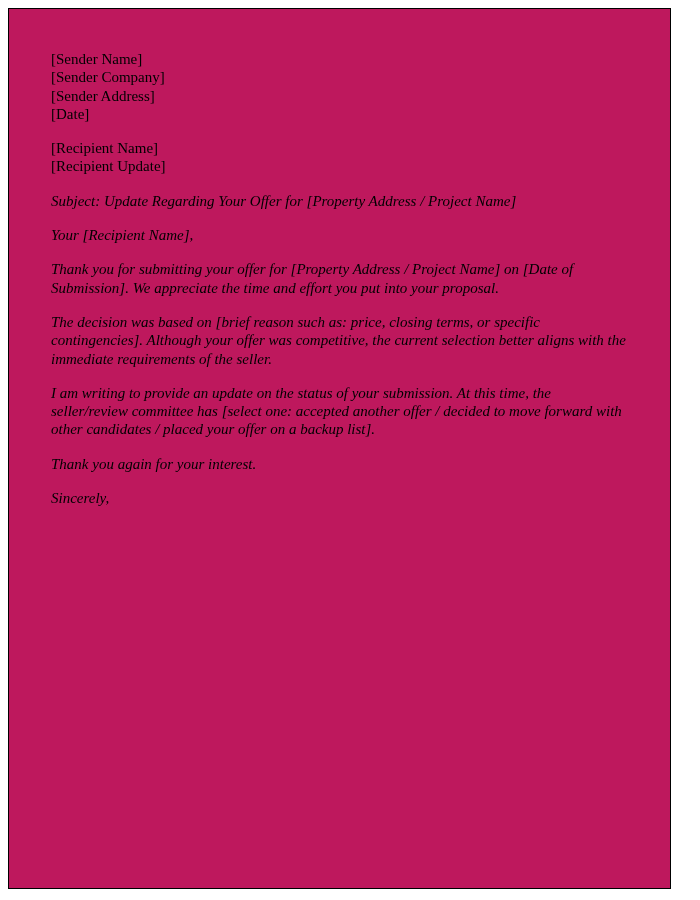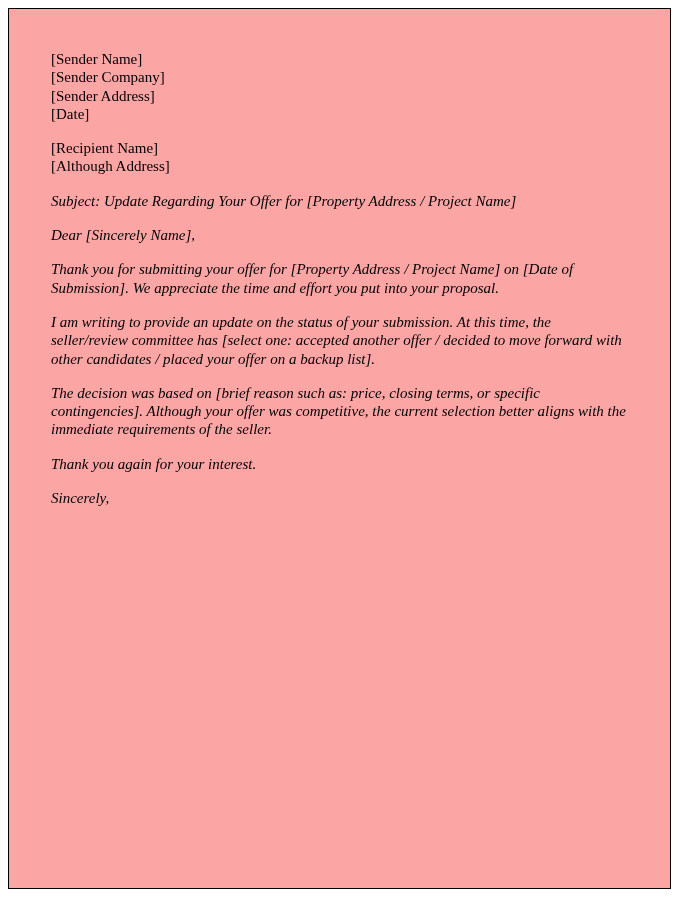--- a/index.html
+++ b/index.html
@@ -16,21 +16,21 @@
     height: 900px;
     background: #ffffff;
   }
   .page {
     position: absolute;
     left: 8px;
     top: 8px;
     width: 663px;
     height: 881px;
     border: 1px solid #000000;
-    background: #fca5a5;
+    background: #be185d;
     box-sizing: border-box;
   }
   .content {
     padding: 41px 40px 0 42px;
     color: #000000;
     font-size: 15px;
     line-height: 18.3px;
   }
   .block {
     margin: 0 0 16px 0;
@@ -54,30 +54,30 @@
 
       <div class="block">
         <div class="line">[Sender Name]</div>
         <div class="line">[Sender Company]</div>
         <div class="line">[Sender Address]</div>
         <div class="line">[Date]</div>
       </div>
 
       <div class="block">
         <div class="line">[Recipient Name]</div>
-        <div class="line">[Although Address]</div>
+        <div class="line">[Recipient Update]</div>
       </div>
 
       <p class="para">Subject: Update Regarding Your Offer for [Property Address / Project Name]</p>
 
-      <p class="para">Dear [Sincerely Name],</p>
+      <p class="para">Your [Recipient Name],</p>
 
       <p class="para">Thank you for submitting your offer for [Property Address / Project Name] on [Date of Submission]. We appreciate the time and effort you put into your proposal.</p>
+      <p class="para">The decision was based on [brief reason such as: price, closing terms, or specific contingencies]. Although your offer was competitive, the current selection better aligns with the immediate requirements of the seller.</p>
       <p class="para">I am writing to provide an update on the status of your submission. At this time, the seller/review committee has [select one: accepted another offer / decided to move forward with other candidates / placed your offer on a backup list].</p>
-      <p class="para">The decision was based on [brief reason such as: price, closing terms, or specific contingencies]. Although your offer was competitive, the current selection better aligns with the immediate requirements of the seller.</p>
       <p class="para">Thank you again for your interest.</p>
 
       <p class="para">Sincerely,</p>
 
 
     </div>
   </div>
 </div>
 
 </body></html>

